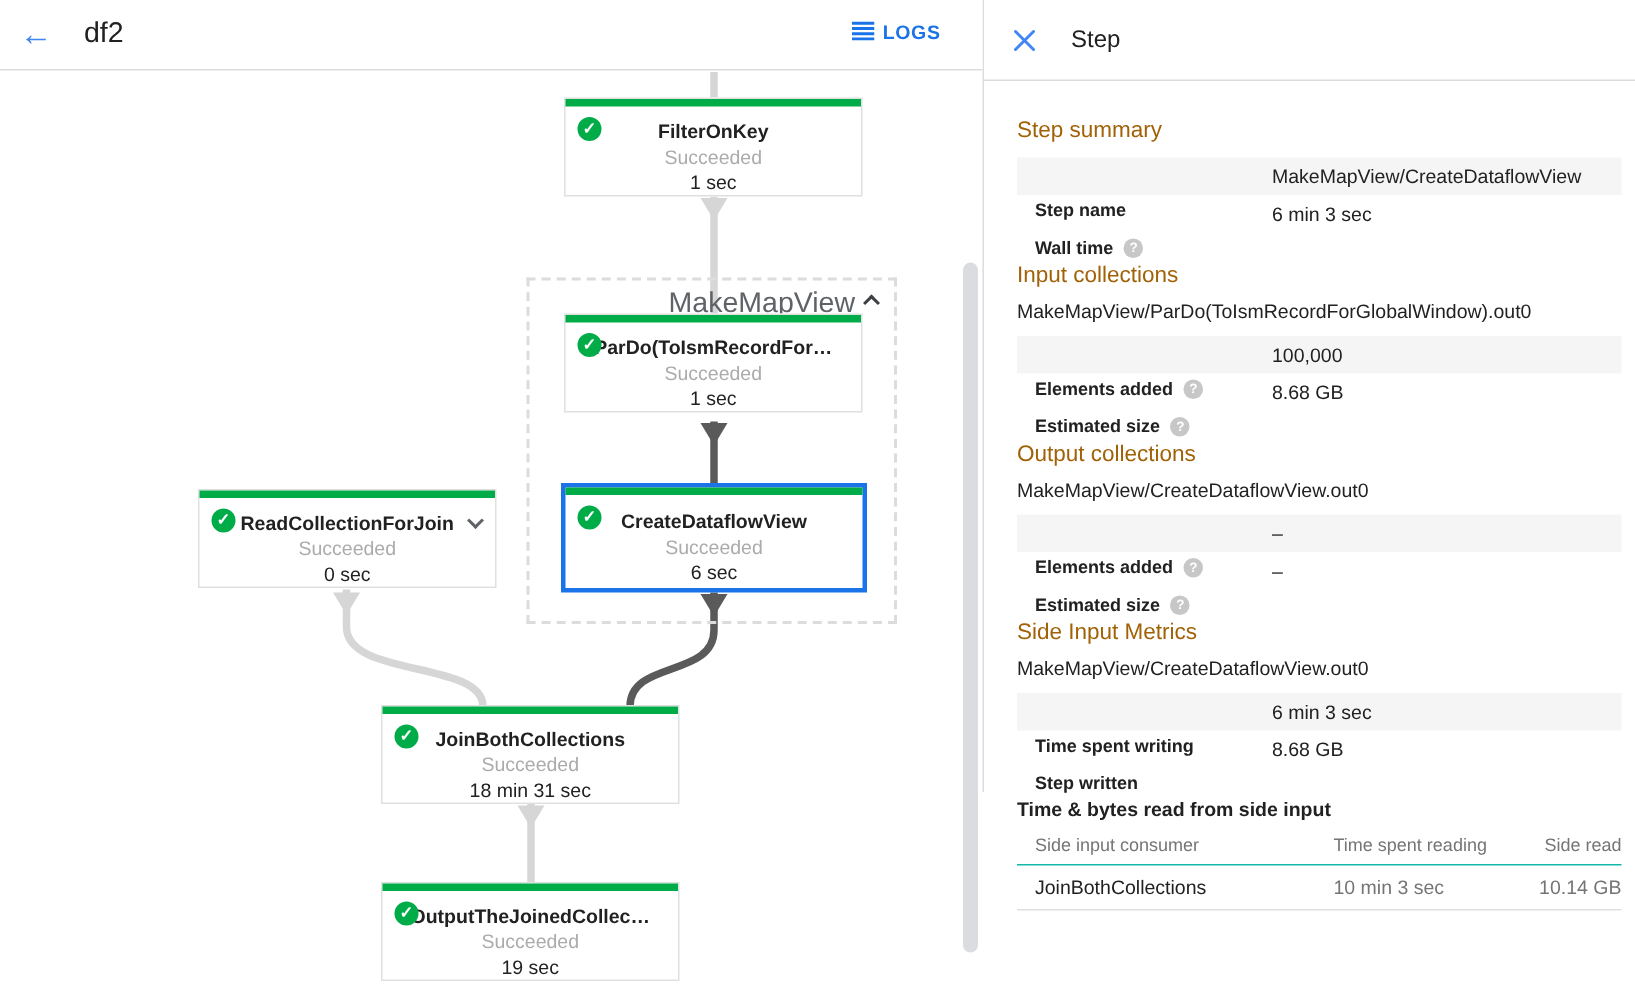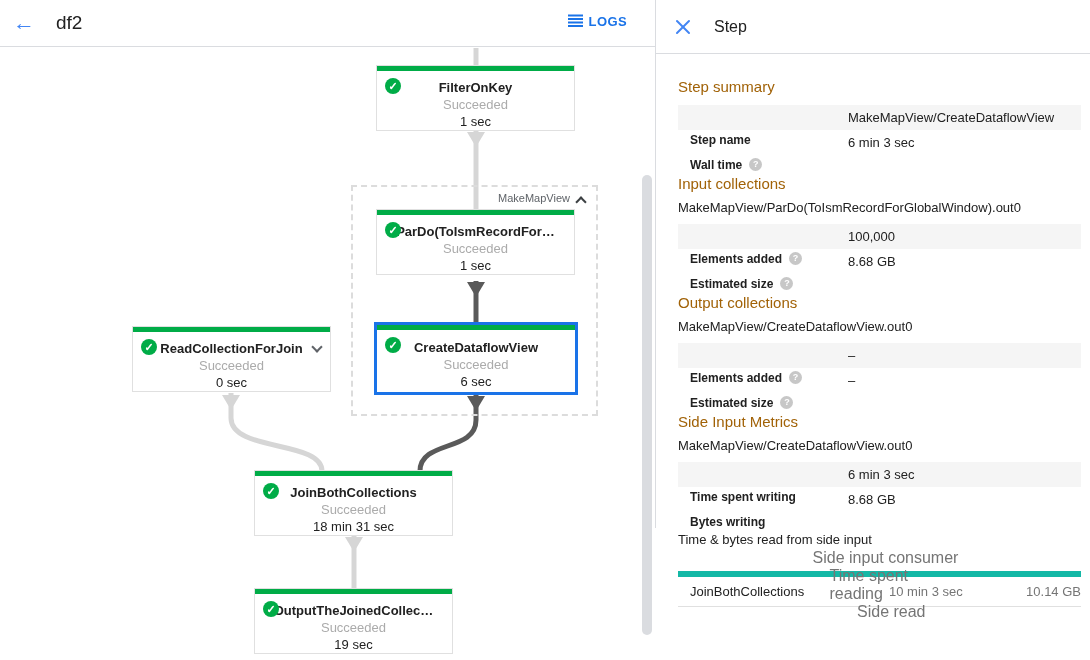--- a/index.html
+++ b/index.html
@@ -17,21 +17,21 @@
   .job-title { position:absolute; left:56px; top:12px; font-size:19px; color:#212121; }
   .logs-btn { position:absolute; right:28px; top:14px; display:flex; align-items:flex-start; gap:6px;
               border:none; background:none; color:#1a73e8; font-weight:bold; font-size:13px;
               letter-spacing:.4px; cursor:pointer; }
 
   .graph { position:absolute; left:0; top:48px; width:655px; height:612px; }
   .edges { position:absolute; left:0; top:-48px; width:655px; height:660px; pointer-events:none; }
 
   .group-box { position:absolute; left:351px; top:137px; width:247px; height:231px;
                border:2px dashed #dcdcdc; }
-  .group-label { position:absolute; right:26px; top:5px; font-size:11px; color:#5f6368; cursor:pointer; }
+  .group-label { position:absolute; right:26px; top:5px; font-size:19px; color:#5f6368; cursor:pointer; }
   .chev-up { position:absolute; right:11px; top:11px; width:8px; height:8px;
              border-left:2px solid #3c4043; border-top:2px solid #3c4043; transform:rotate(45deg); cursor:pointer; }
   .chev-down { position:absolute; right:9px; top:16px; width:8px; height:8px;
                border-right:2px solid #5f6368; border-bottom:2px solid #5f6368; transform:rotate(45deg); }
 
   .node { position:absolute; width:199px; height:66px; background:#fff; border:1px solid #e0e0e0;
           text-align:center; font-size:13px; padding-top:13px; cursor:pointer; z-index:3; }
   .node .bar { position:absolute; left:0; right:0; top:0; height:5px; background:#00ac47; }
   .node .title { font-weight:bold; line-height:17px; white-space:nowrap; overflow:hidden; }
   .node .status { color:#ababab; line-height:17px; }
@@ -50,28 +50,28 @@
   .close-btn { margin-left:19px; width:16px; height:16px; border:none; background:none; cursor:pointer; padding:0; }
   .panel-title { margin-left:23px; font-size:16px; color:#212121; }
 
   .panel-content { padding:24px 9px 0 22px; }
   .section-heading { font-size:15px; font-weight:normal; color:#a16207; margin-bottom:10px; }
   .section { margin-bottom:20px; }
   .collection-name { font-size:13px; color:#212121; margin:-2px 0 9px; }
 
   .kv { display:flex; align-items:center; height:25px; padding-left:12px; }
   .kv.shade { background:#f5f5f5; }
-  .kv-label { display:flex; align-items:center; gap:7px; width:158px; font-size:12px; font-weight:bold; color:#212121;margin-top:44px; }
+  .kv-label { display:flex; align-items:flex-end; gap:7px; width:158px; font-size:12px; font-weight:bold; color:#212121;margin-top:44px; }
   .kv-value { font-size:13px; color:#212121; }
   .help { display:inline-block; width:13px; height:13px; border-radius:50%; background:#c7c7c7;
           color:#fff; font-size:9px; font-weight:bold; text-align:center; line-height:13px; cursor:pointer; }
 
-  .table-heading { font-size:13px; font-weight:normal; color:#212121; margin-bottom:2px; }
+  .table-heading { font-size:13px; font-weight:bold; color:#212121; margin-bottom:2px; }
   .thead { display:flex; align-items:center; height:28px; padding-left:12px;
-           color:#757575; font-size:16px; border-bottom:6px solid #14b8a6;flex-direction:column; }
+           color:#757575; font-size:12px; border-bottom:1px solid #14b8a6; }
   .trow { display:flex; align-items:center; height:30px; padding-left:12px;
           font-size:13px; border-bottom:1px solid #e0e0e0; }
   .col1 { flex:1; }
   .col2 { width:112px; }
   .col3 { width:80px; text-align:right; }
   .trow .col1 { color:#212121; }
   .trow .col2, .trow .col3 { color:#757575; }
 </style>
 </head>
 <body>
@@ -249,21 +249,21 @@
       <div class="section-heading">Side Input Metrics</div>
       <div class="collection-name">MakeMapView/CreateDataflowView.out0</div>
       <div class="kv shade">
         <span class="kv-label">
           <span>Time spent writing</span>
         </span>
         <span class="kv-value">6 min 3 sec</span>
       </div>
       <div class="kv">
         <span class="kv-label">
-          <span>Bytes writing</span>
+          <span>Step written</span>
         </span>
         <span class="kv-value">8.68 GB</span>
       </div>
     </div>
 
     <div class="section">
       <div class="table-heading">Time &amp; bytes read from side input</div>
       <div class="thead">
         <span class="col1">Side input consumer</span>
         <span class="col2">Time spent reading</span>

